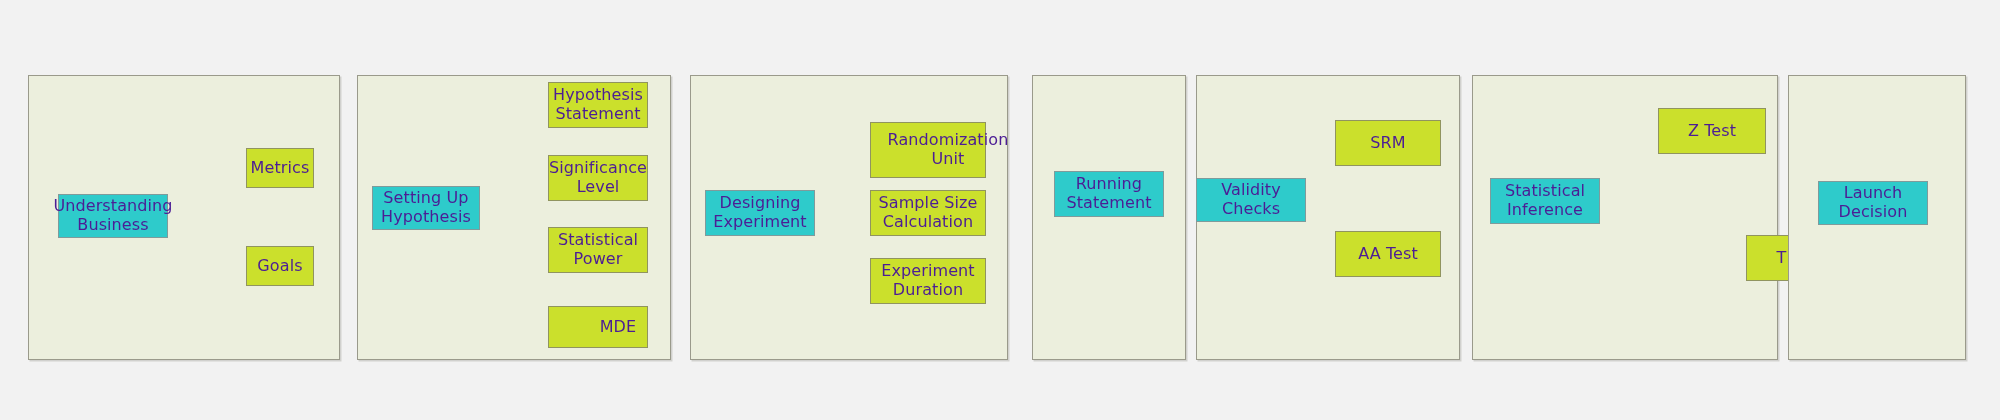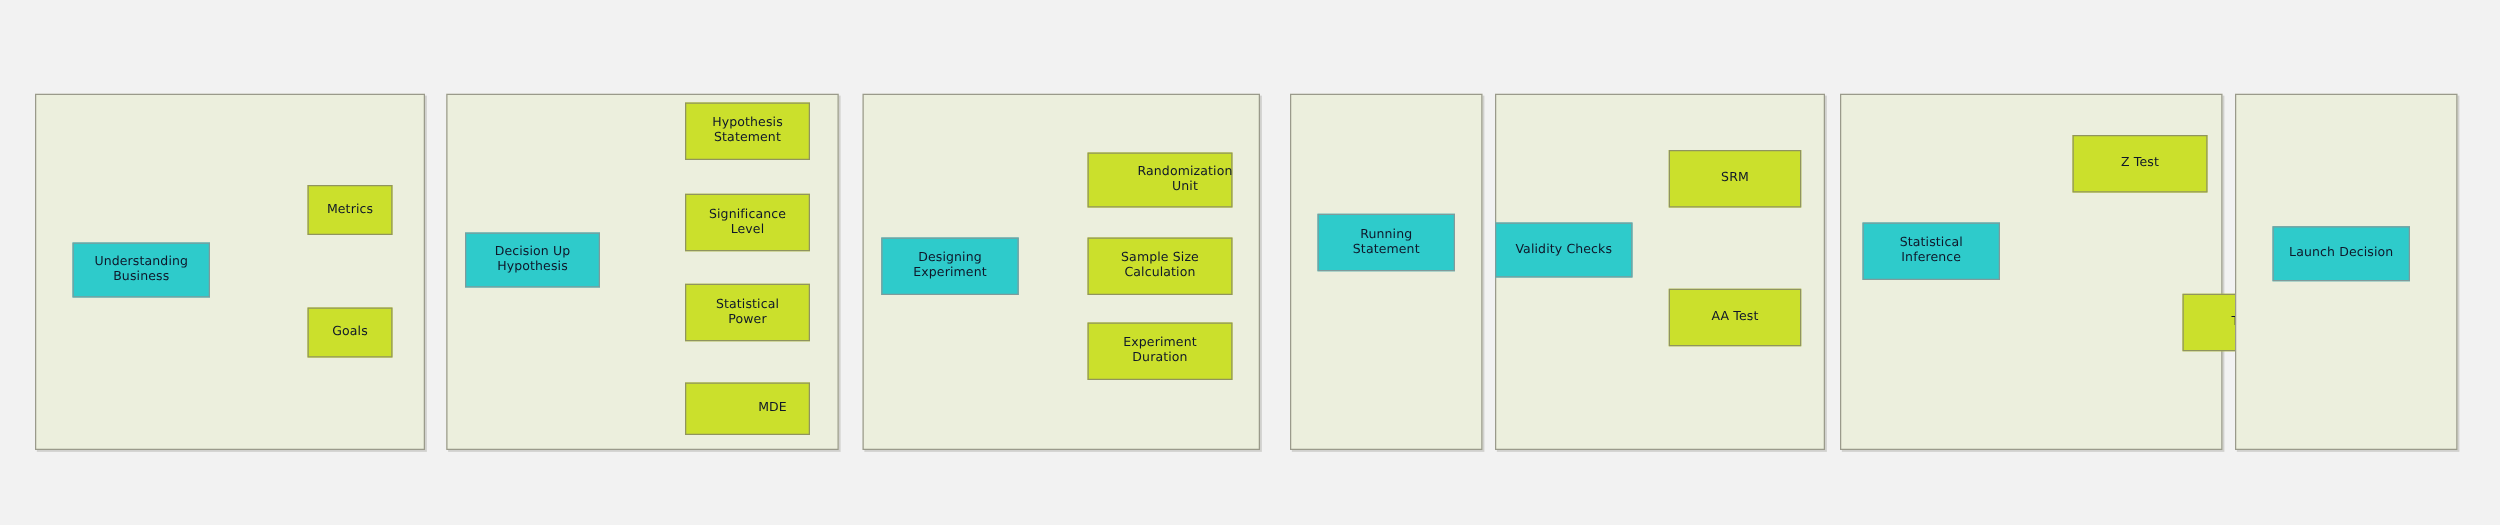--- a/index.html
+++ b/index.html
@@ -19,22 +19,22 @@
     box-sizing:border-box;
   }
   .node{
     position:absolute;
     box-sizing:border-box;
     border:1.2px solid #8d8d7e;
     display:flex;
     align-items:center;
     justify-content:center;
     text-align:center;
-    color:#0f172a;
-    font-size:10px;
+    color:#4c1d95;
+    font-size:16px;
     line-height:1.18;
     letter-spacing:.1px;
     padding:2px 4px;
     white-space:pre-line;
   }
   .node.root{background:#2ecbcb;border-color:#7f9b9b;}
   .node.leaf{background:#cbe02c;border-color:#90945f;}
   svg.edges{position:absolute;left:0;top:0;width:2000px;height:420px;pointer-events:none;}
   svg.edges path{fill:none;stroke:#7a7a6a;stroke-width:1.2;}
   svg.edges circle{fill:#5f5f50;}
@@ -70,33 +70,33 @@
       <circle cx="1654" cy="131" r="2.1"></circle>
       <path d="M1600,205 C1626,209 1630,256 1654,258"></path>
       <circle cx="1654" cy="258" r="2.1"></circle>
     </svg>
 <div class="cluster" style="left: 28px; top: 75px; width: 312px; height: 285px;"></div>
     <div class="node root" style="left: 58px; top: 194px; width: 110px; height: 44px;">Understanding
 Business</div>
     <div class="node leaf" style="left: 246px; top: 148px; width: 68px; height: 40px; text-align: center;">Metrics</div>
     <div class="node leaf" style="left: 246px; top: 246px; width: 68px; height: 40px;">Goals</div>
     <div class="cluster" style="left: 357px; top: 75px; width: 314px; height: 285px;"></div>
-    <div class="node root" style="left: 372px; top: 186px; width: 108px; height: 44px;">Decision Up
+    <div class="node root" style="left: 372px; top: 186px; width: 108px; height: 44px;">Setting Up
 Hypothesis</div>
     <div class="node leaf" style="left: 548px; top: 82px; width: 100px; height: 46px;">Hypothesis
 Statement</div>
     <div class="node leaf" style="left: 548px; top: 155px; width: 100px; height: 46px;">Significance
 Level</div>
     <div class="node leaf" style="left: 548px; top: 227px; width: 100px; height: 46px;">Statistical
 Power</div>
     <div class="node leaf" style="left: 548px; top: 306px; width: 100px; height: 42px; padding-left: 44px;">MDE</div>
     <div class="cluster" style="left: 690px; top: 75px; width: 318px; height: 285px;"></div>
     <div class="node root" style="left: 705px; top: 190px; width: 110px; height: 46px;">Designing
 Experiment</div>
-    <div class="node leaf" style="left: 870px; top: 122px; width: 116px; height: 44px; padding-left: 44px;">Randomization
+    <div class="node leaf" style="left: 870px; top: 122px; width: 116px; height: 56px; padding-left: 44px;">Randomization
 Unit</div>
     <div class="node leaf" style="left: 870px; top: 190px; width: 116px; height: 46px;">Sample Size
 Calculation</div>
     <div class="node leaf" style="left: 870px; top: 258px; width: 116px; height: 46px;">Experiment
 Duration</div>
     <div class="cluster" style="left: 1032px; top: 75px; width: 154px; height: 285px;"></div>
     <div class="node root" style="left: 1054px; top: 171px; width: 110px; height: 46px;">Running
 Statement</div>
     <div class="cluster" style="left: 1196px; top: 75px; width: 264px; height: 285px;"></div>
     <div class="node root" style="left: 1196px; top: 178px; width: 110px; height: 44px;">Validity Checks</div>

